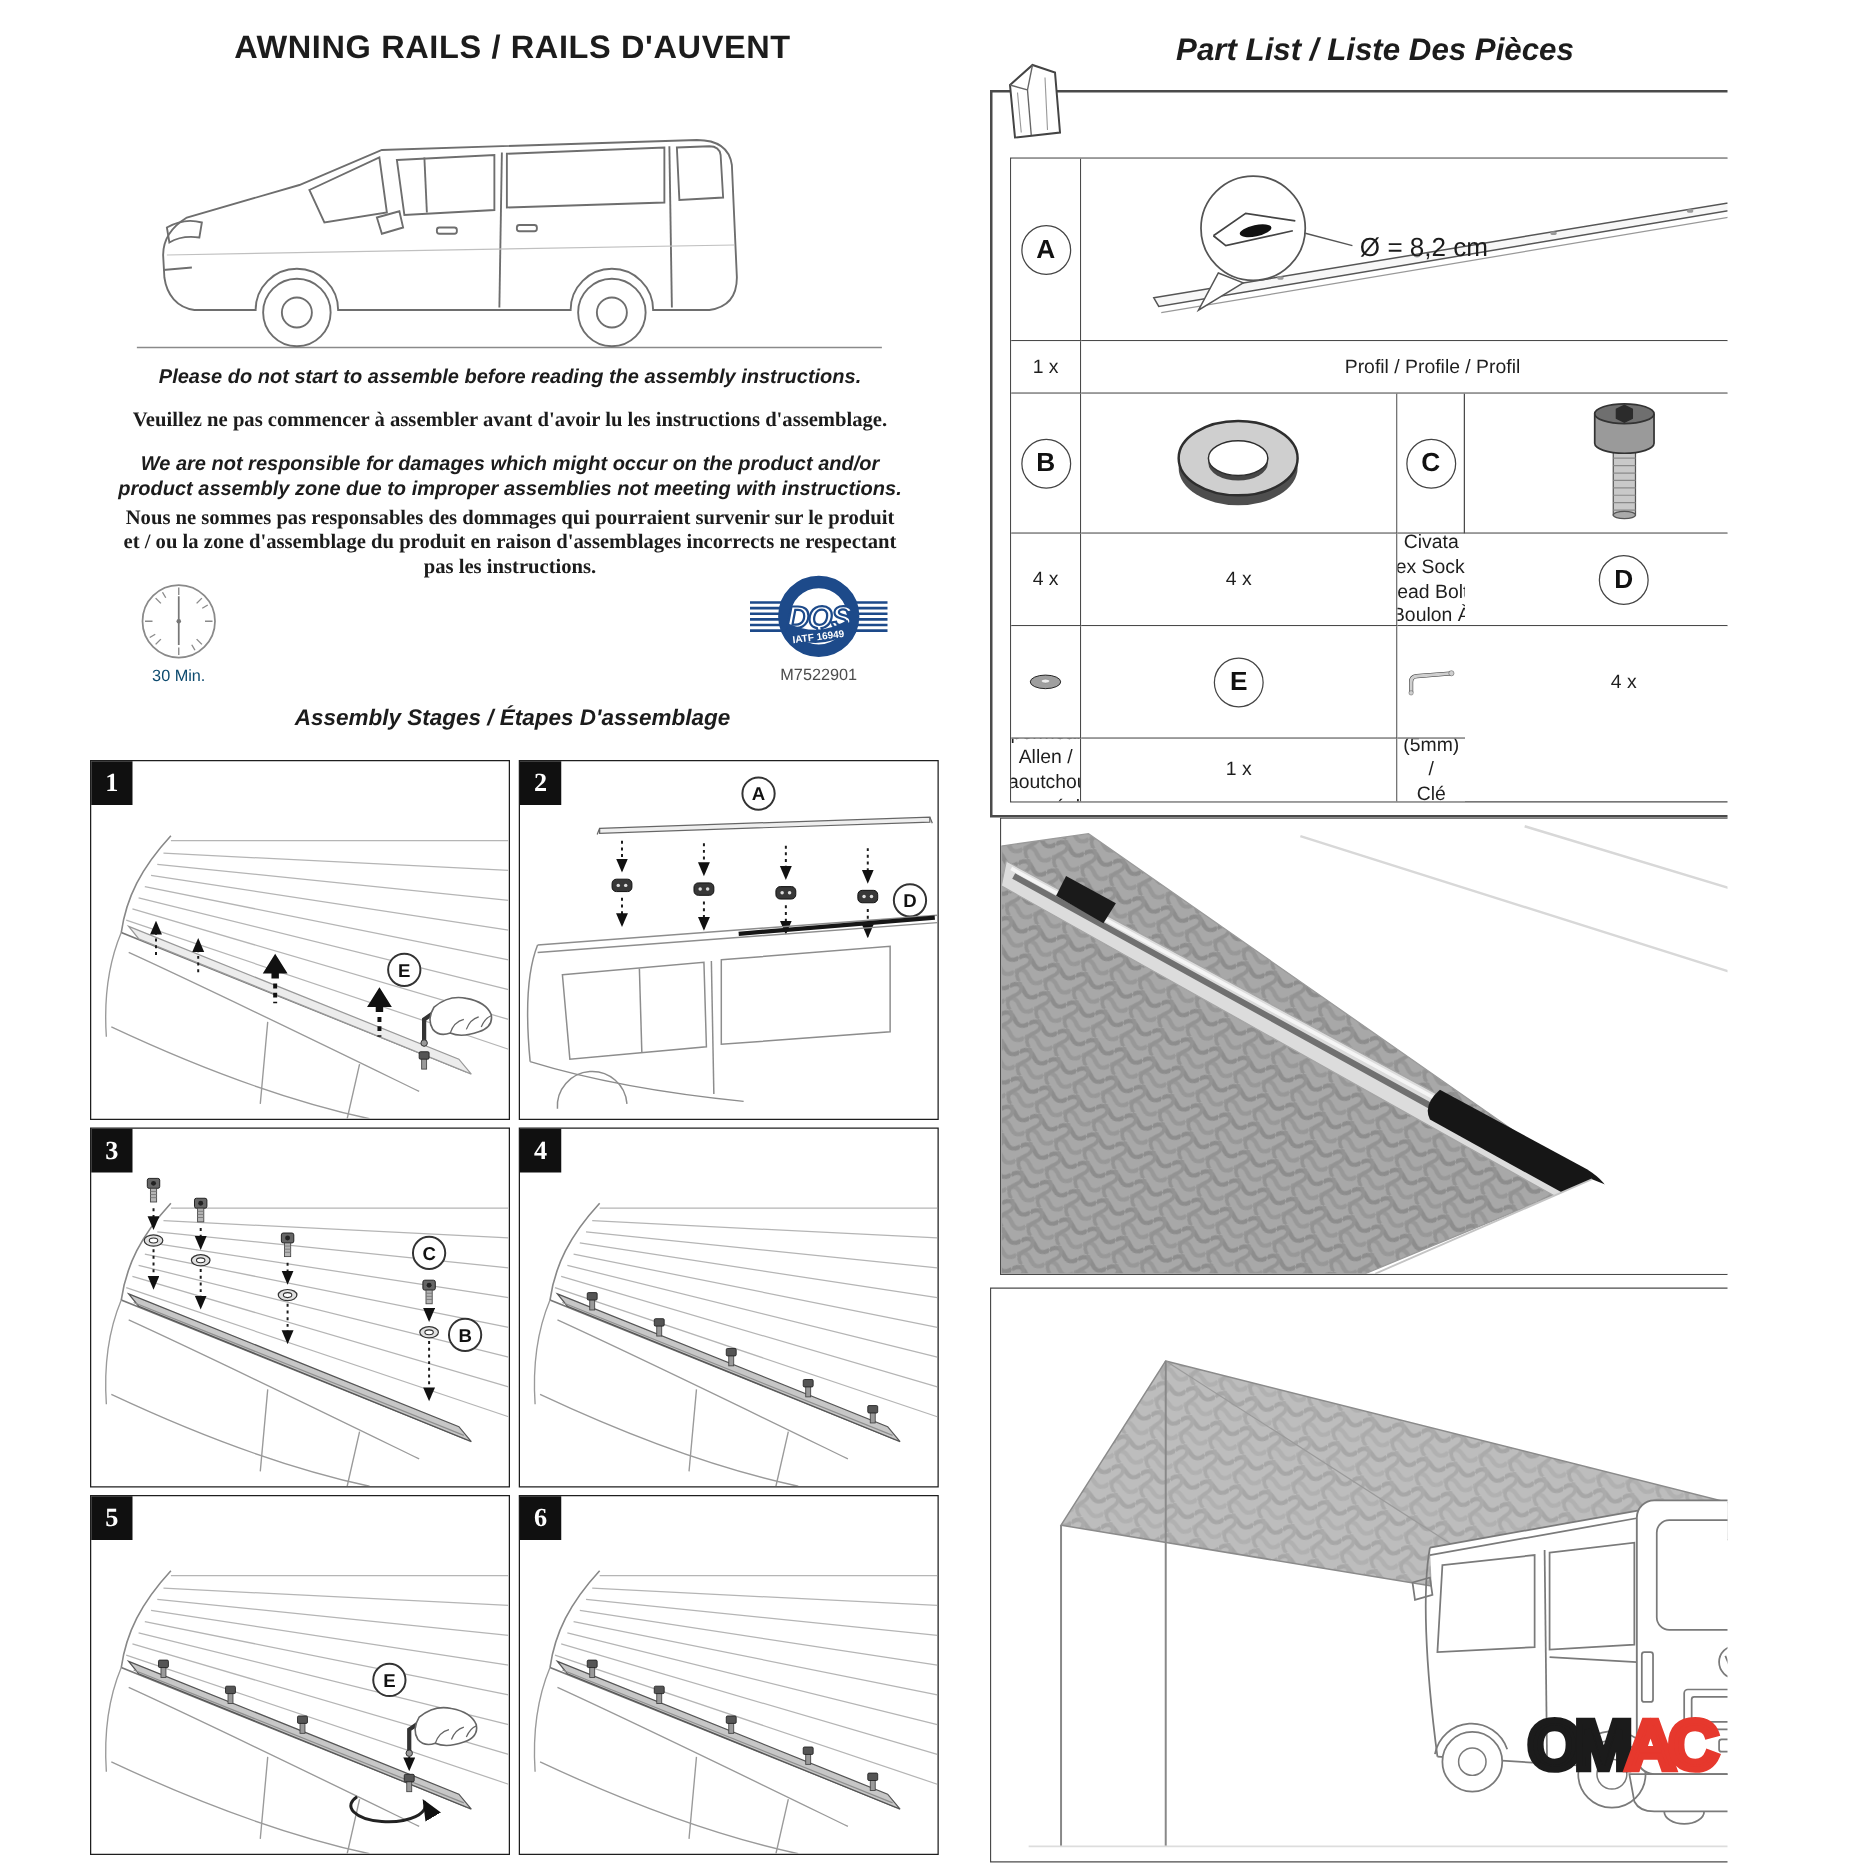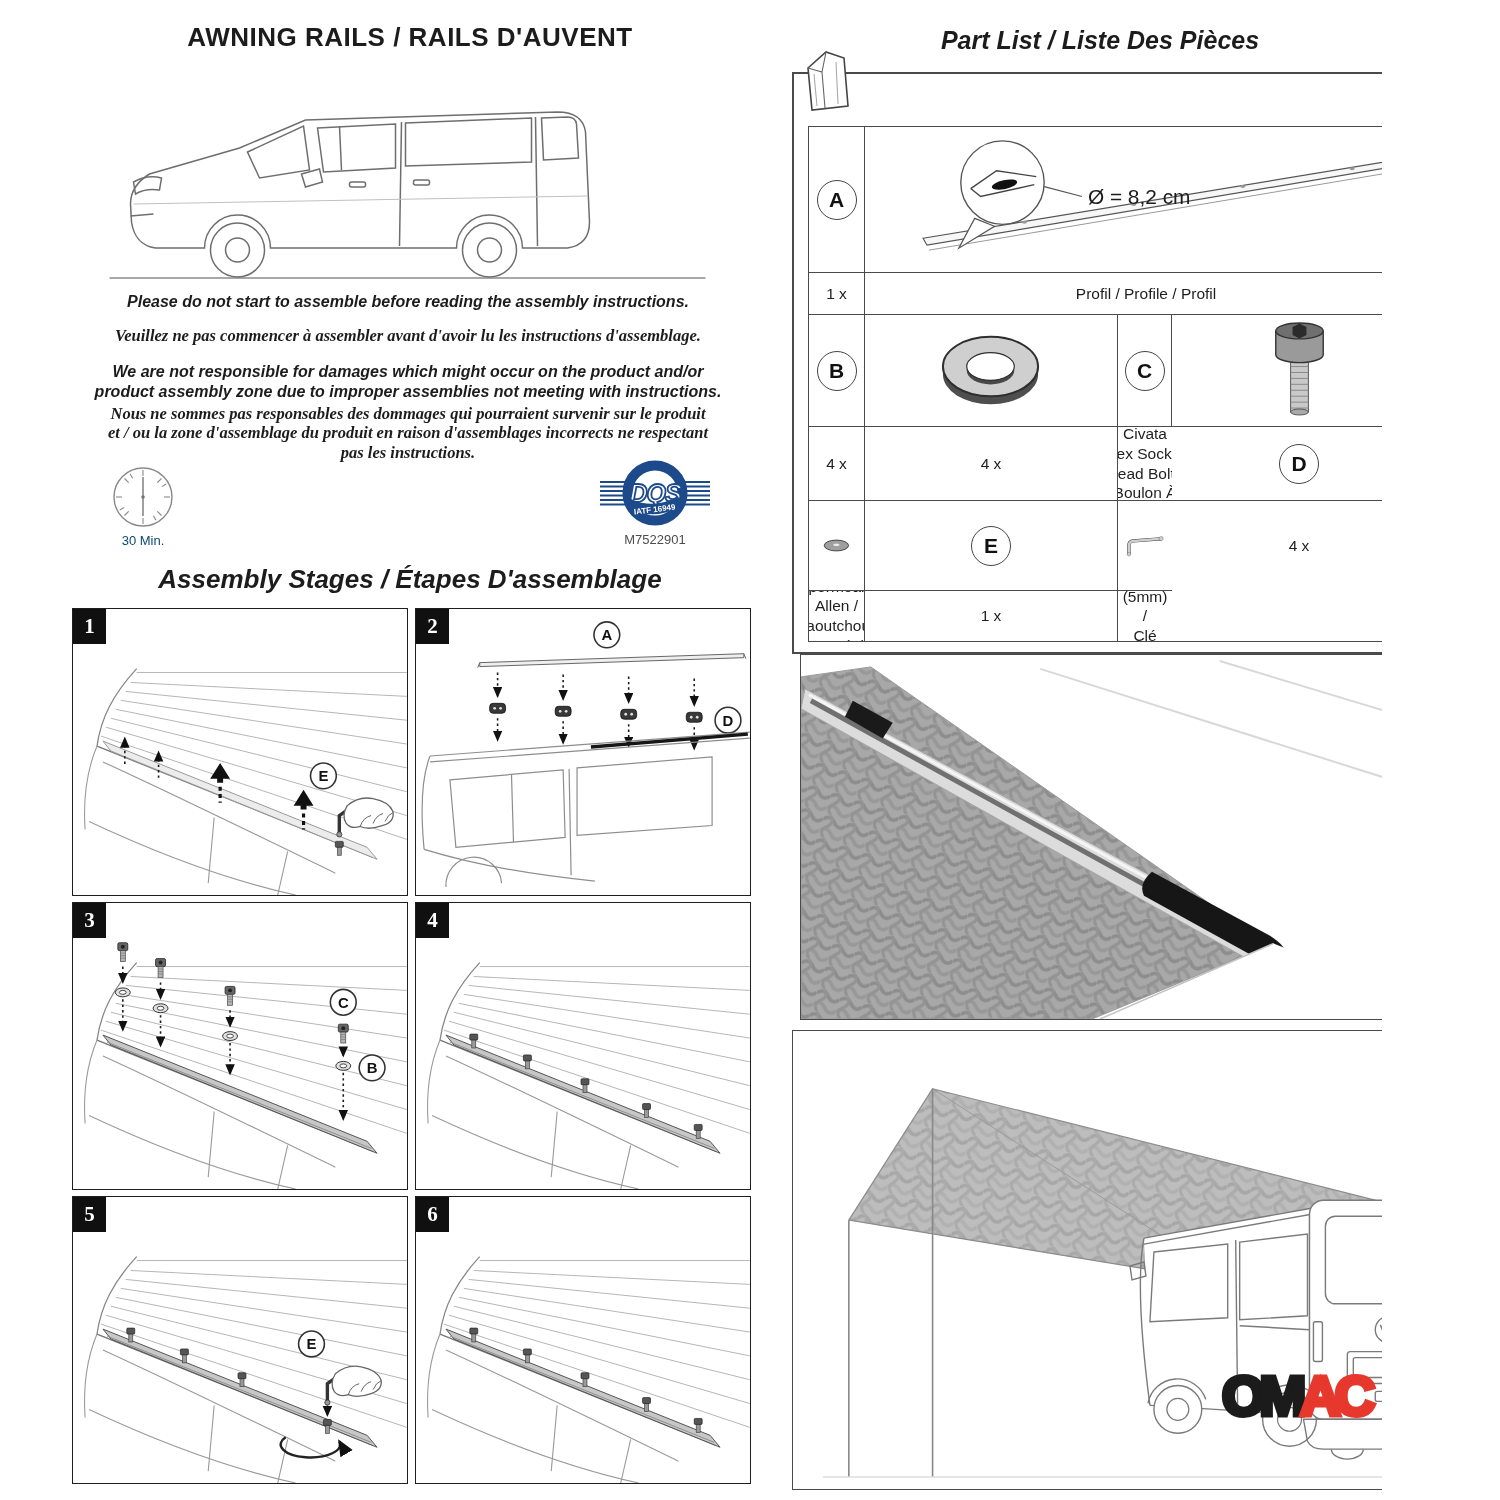--- a/index.html
+++ b/index.html
@@ -7,27 +7,27 @@
           font-family:"Liberation Sans", sans-serif; color:#1c1c1c; }
   svg { display:block; }
   text { font-family:"Liberation Sans", sans-serif; }
 
   
   .title-left { position:absolute; left:70px; top:22px; width:680px; text-align:center;
                 font-size:26px; font-weight:bold; letter-spacing:.5px; }
   .van-illo { position:absolute; left:95px; top:56px; width:625px; height:232px; }
   .warn { position:absolute; left:78px; width:660px; text-align:center; white-space:pre-line; }
   .warn-en { font-style:italic; font-weight:bold; font-size:16px; line-height:1.25; }
-  .warn-fr { font-family:"Liberation Serif", serif; font-weight:bold; font-size:16.5px; line-height:1.18;font-style:italic; }
+  .warn-fr { font-family:"Liberation Serif", serif; font-weight:bold; font-size:16.5px; line-height:1.18; }
   .w1 { top:292px; } .w2 { top:326px; } .w3 { top:362px; } .w4 { top:404px; }
   .clock-wrap { position:absolute; left:110px; top:464px; width:66px; text-align:center; }
   .clock-label { font-size:13px; color:#0c4a6e; margin-top:3px; }
   .dqs-wrap { position:absolute; left:596px; top:452px; width:120px; text-align:center; }
   .assembly-title { position:absolute; left:70px; top:564px; width:680px; text-align:center;
-                    font-size:26px; font-weight:bold; font-style:italic; }
+                    font-size:18px; font-weight:bold; font-style:italic; }
   .steps-grid { position:absolute; left:72px; top:608px; width:679px;
                 display:grid; grid-template-columns:336px 336px; grid-template-rows:288px 288px 288px; gap:6px 7px; }
   .step-panel { position:relative; border:1.6px solid #1e1e1e; background:#fff; box-sizing:border-box; }
   .step-num { position:absolute; top:0; left:0; width:33px; height:35px; background:#101010; color:#fff;
               font-family:"Liberation Serif", serif; font-size:21px; font-weight:bold;
               display:flex; align-items:center; justify-content:center; z-index:2; }
   .step-svg { position:absolute; left:0; top:0; width:100%; height:100%; }
 
   
   .da { stroke:#1c1c1c; stroke-width:1.6; stroke-dasharray:2.4 3; fill:none; marker-end:url(#mTri); }

